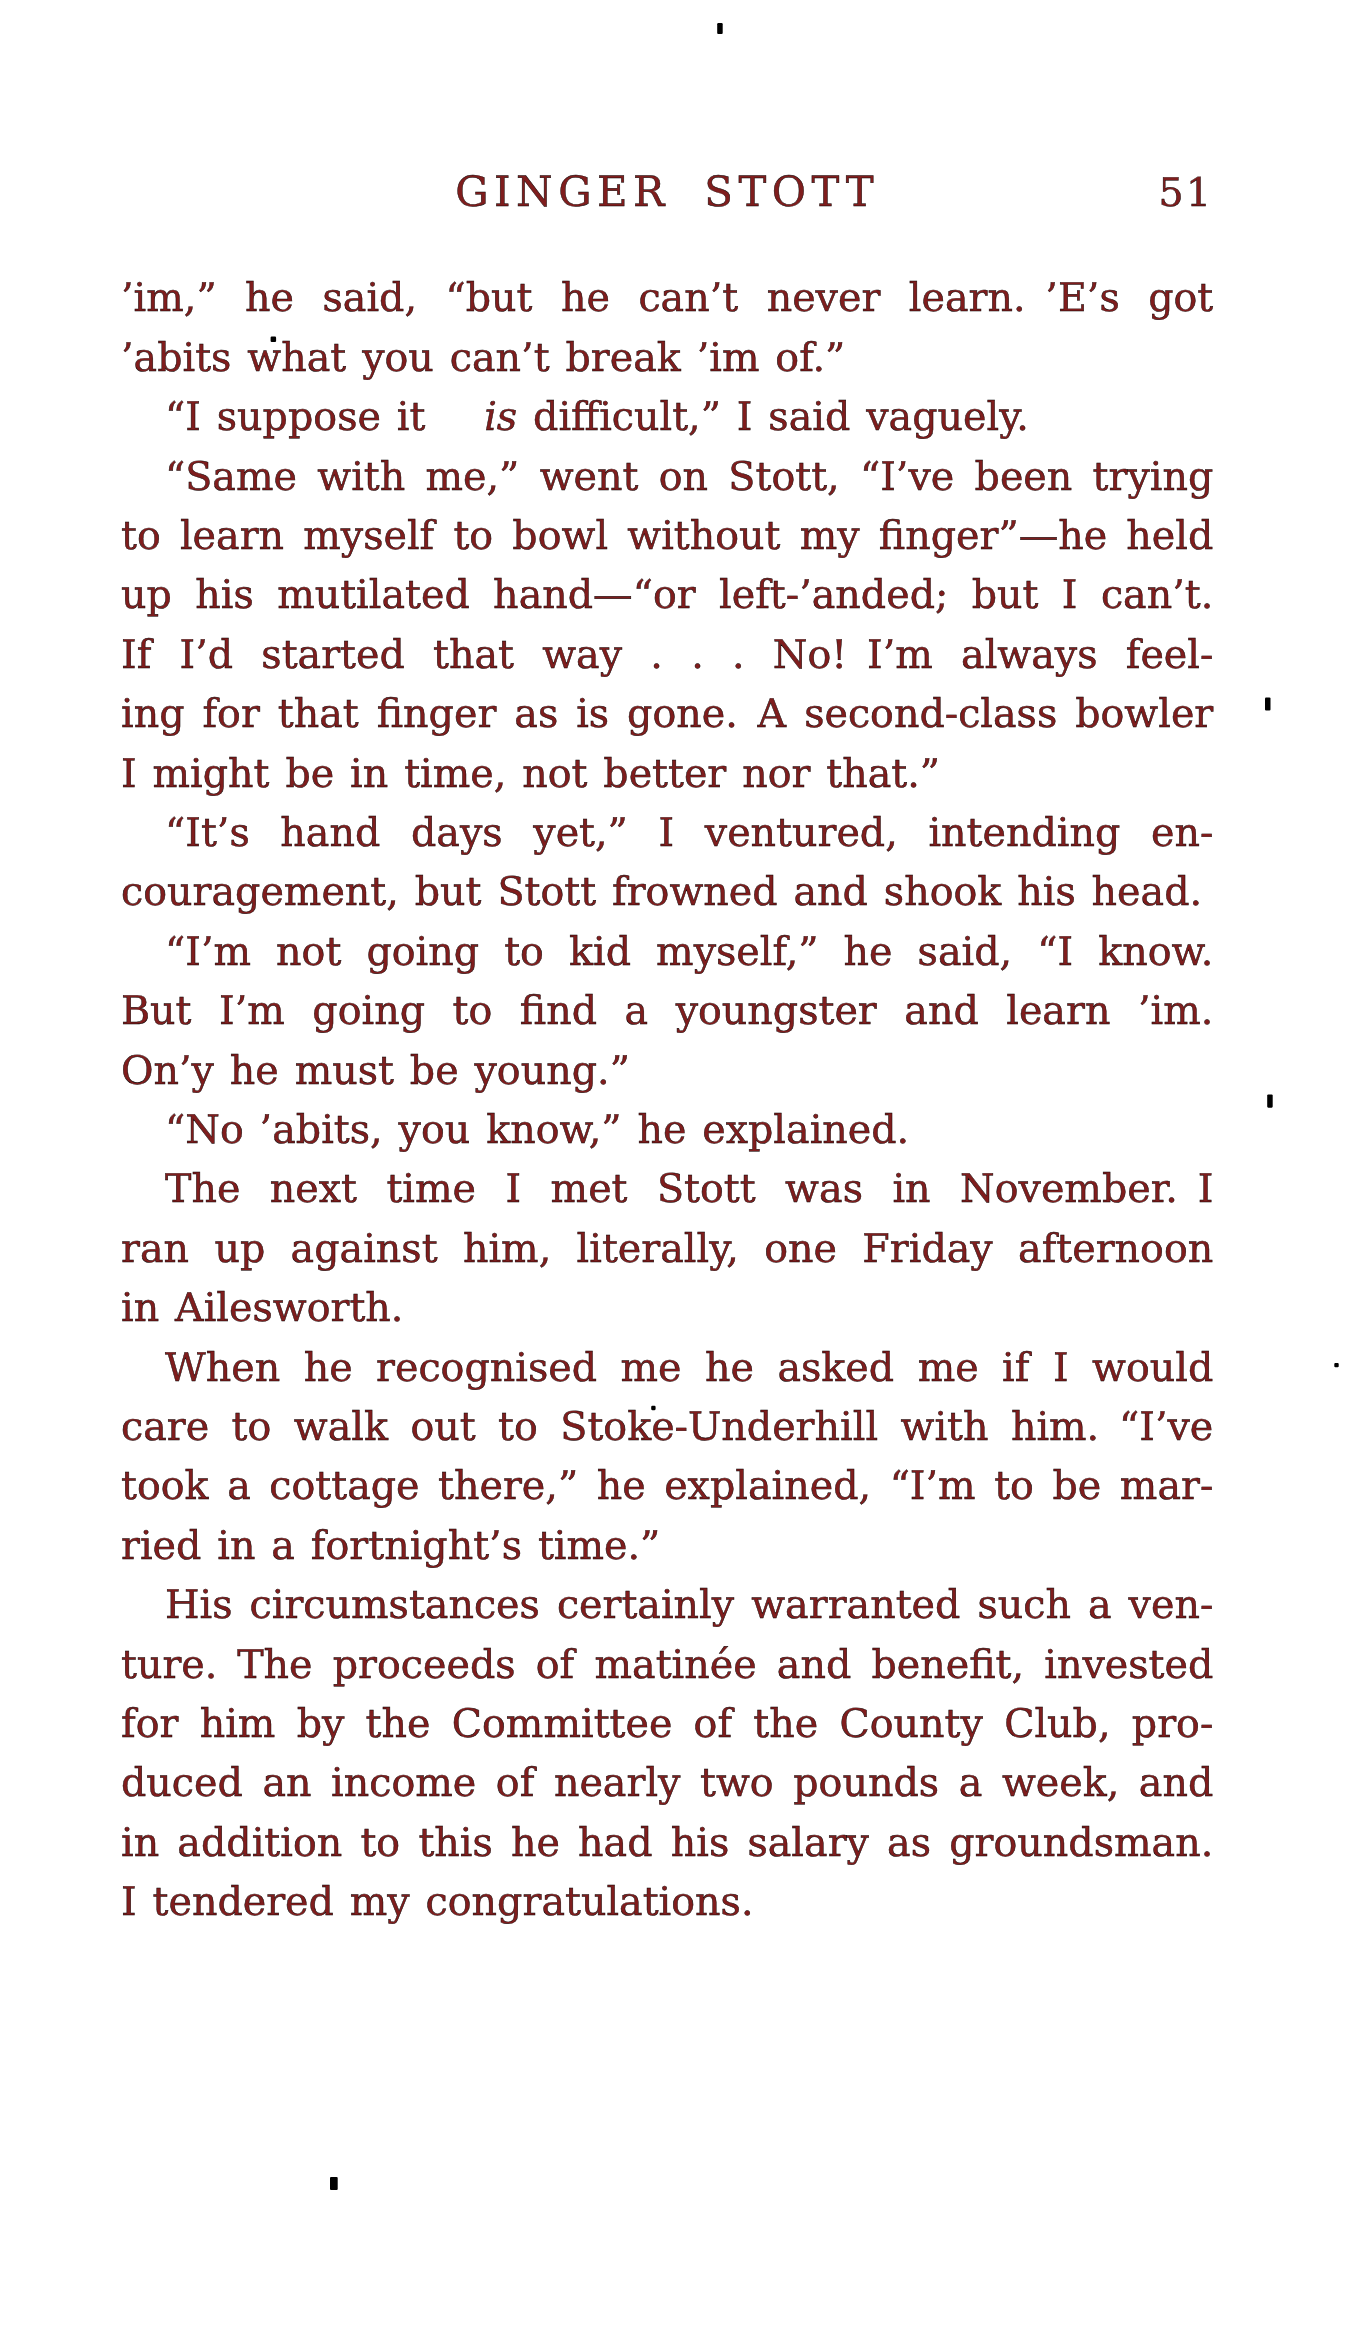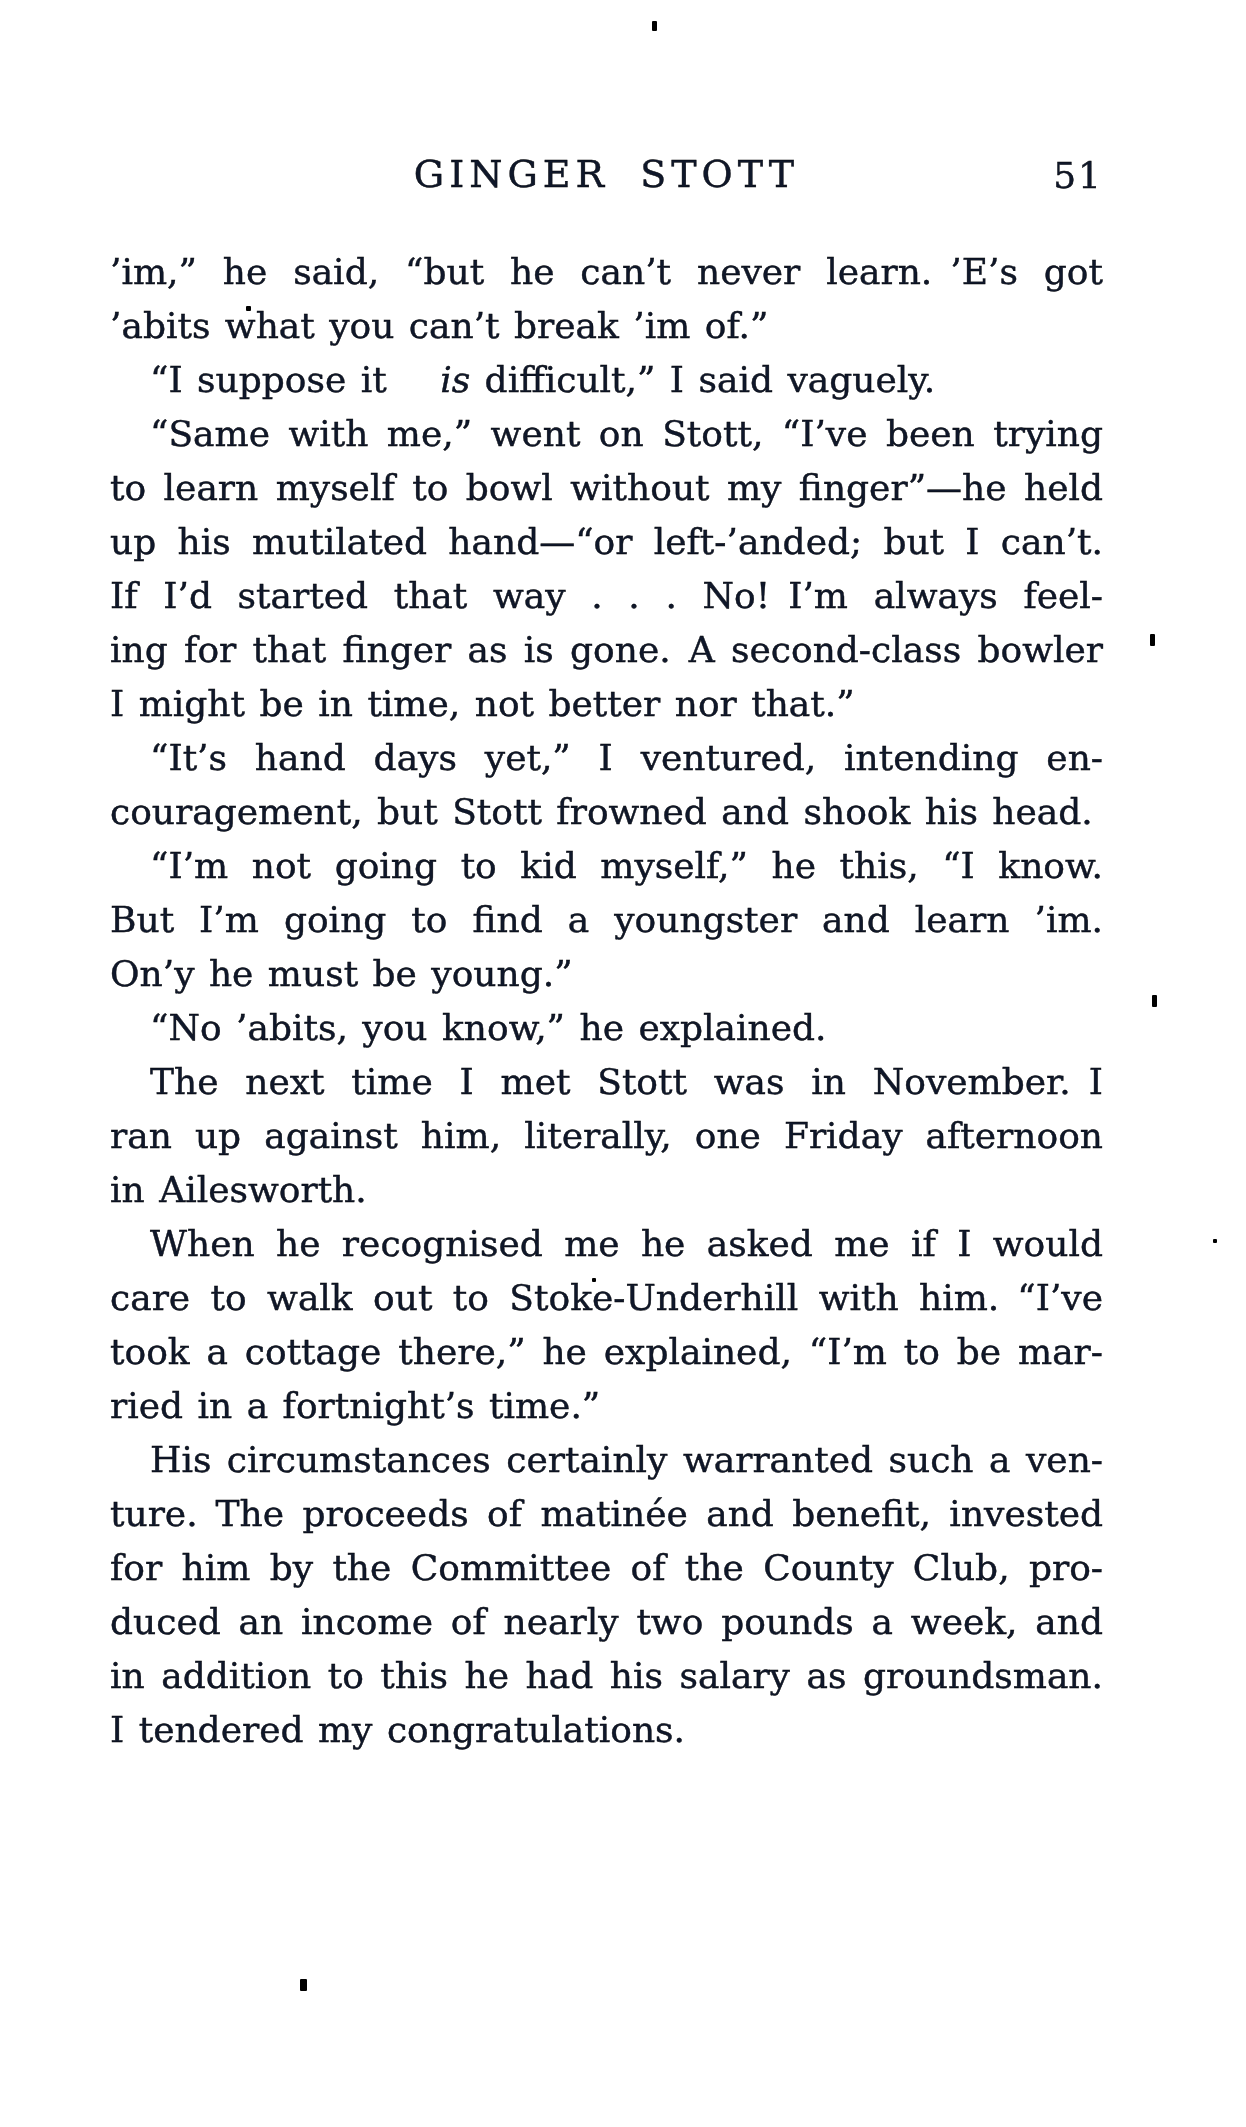--- a/index.html
+++ b/index.html
@@ -5,21 +5,21 @@
   html, body {
     margin: 0;
     padding: 0;
     background: #ffffff;
   }
   .page {
     position: relative;
     width: 1246px;
     height: 2127px;
     background: #ffffff;
-    color: #0f172a;
+    color: #7f1d1d;
     font-family: "DejaVu Serif", serif;
     -webkit-text-stroke: 0.4px #000;
     overflow: hidden;
   }
   .header {
     position: absolute;
     left: 110px;
     top: 152px;
     width: 993px;
     height: 46px;
@@ -83,21 +83,21 @@
       <div class="line"><span>’abits what you can’t break ’im of.”</span></div>
       <div class="line indent"><span>“I suppose it </span><span class="it">is</span><span> difficult,” I said vaguely.</span></div>
       <div class="line indent just"><span>“Same with me,” went on Stott, “I’ve been trying</span></div>
       <div class="line just"><span>to learn myself to bowl without my finger”—he held</span></div>
       <div class="line just"><span>up his mutilated hand—“or left-’anded; but I can’t.</span></div>
       <div class="line just"><span>If I’d started that way . . . No! I’m always feel-</span></div>
       <div class="line just"><span>ing for that finger as is gone. A second-class bowler</span></div>
       <div class="line"><span>I might be in time, not better nor that.”</span></div>
       <div class="line indent just"><span>“It’s hand days yet,” I ventured, intending en-</span></div>
       <div class="line"><span>couragement, but Stott frowned and shook his head.</span></div>
-      <div class="line indent just"><span>“I’m not going to kid myself,” he this, “I know.</span></div>
+      <div class="line indent just"><span>“I’m not going to kid myself,” he said, “I know.</span></div>
       <div class="line just"><span>But I’m going to find a youngster and learn ’im.</span></div>
       <div class="line"><span>On’y he must be young.”</span></div>
       <div class="line indent"><span>“No ’abits, you know,” he explained.</span></div>
       <div class="line indent just"><span>The next time I met Stott was in November. I</span></div>
       <div class="line just"><span>ran up against him, literally, one Friday afternoon</span></div>
       <div class="line"><span>in Ailesworth.</span></div>
       <div class="line indent just"><span>When he recognised me he asked me if I would</span></div>
       <div class="line just"><span>care to walk out to Stoke-Underhill with him. “I’ve</span></div>
       <div class="line just"><span>took a cottage there,” he explained, “I’m to be mar-</span></div>
       <div class="line"><span>ried in a fortnight’s time.”</span></div>

